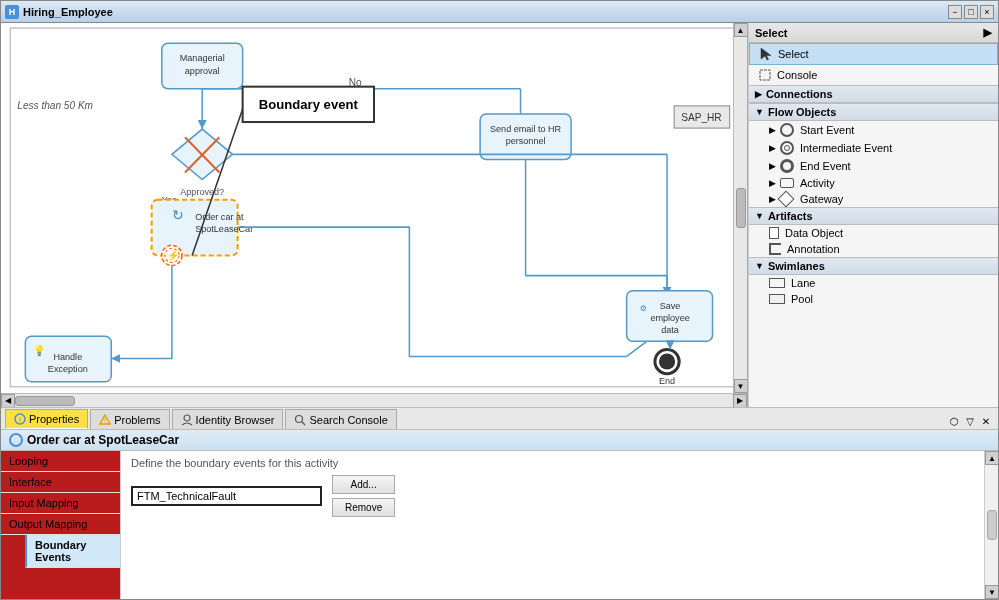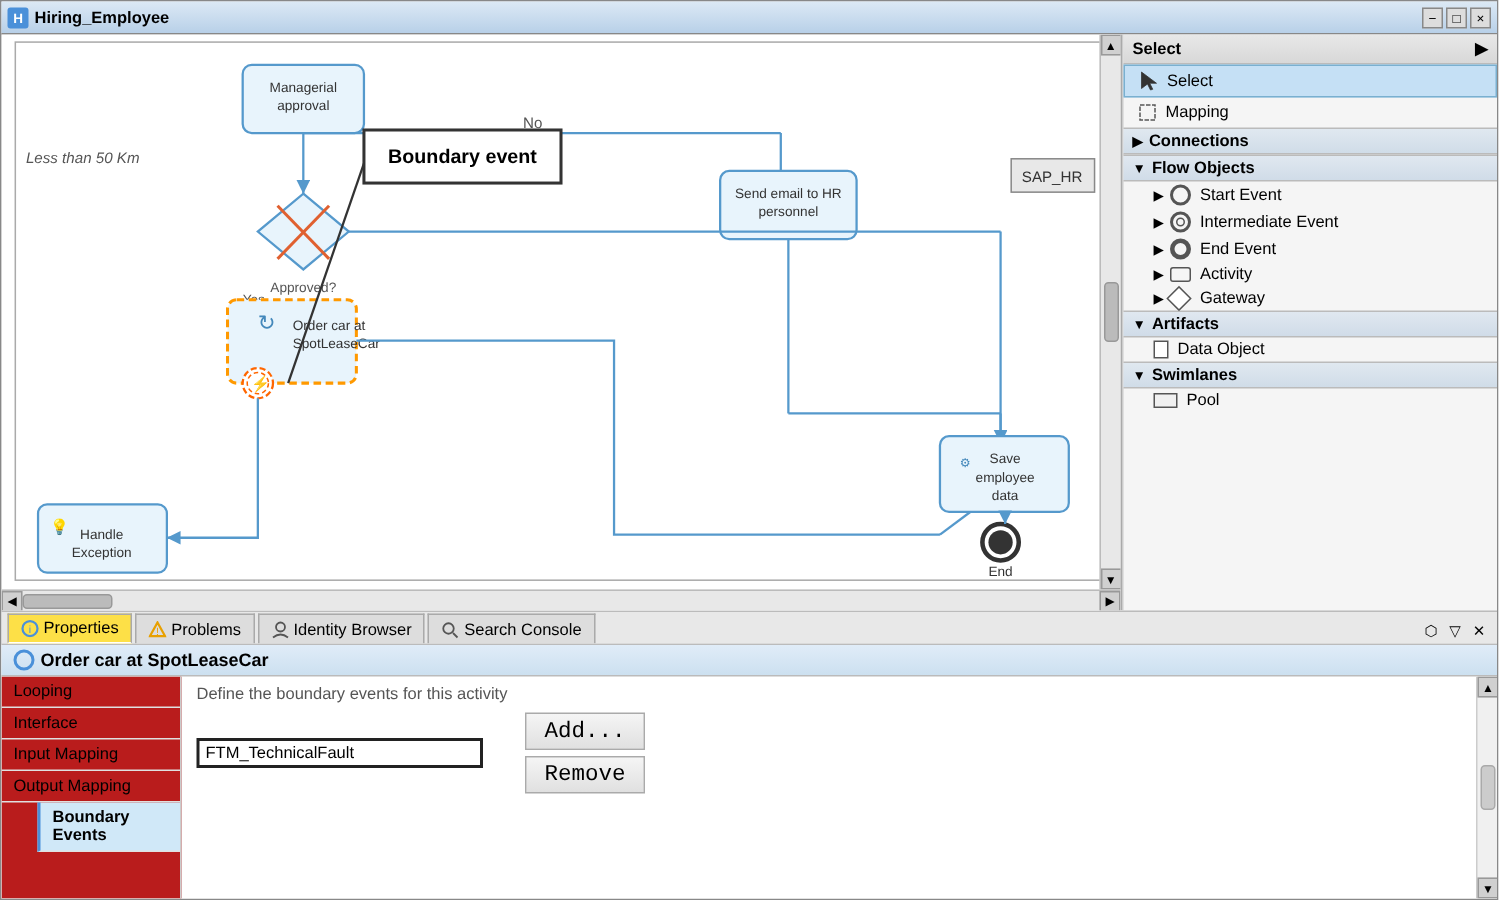--- a/index.html
+++ b/index.html
@@ -196,26 +196,25 @@
     }
     #prop-description { font-size: 11px; color: #555; margin-bottom: 6px; }
     #boundary-event-input {
       border: 2px solid #222;
       padding: 2px 4px;
       font-size: 11px;
       width: 191px;
     }
     .prop-button {
       padding: 3px 12px;
-      font-size: 15px;
+      font-size: 10px;
       background: linear-gradient(to bottom, #f5f5f5, #e0e0e0);
       border: 1px solid #aaa;
       cursor: pointer;
-      margin-left: 18px;
-      font-family: Liberation Mono, monospace;
+      margin-left: 0;
     }
     .prop-scrollbar {
       width: 14px;
       background: #f0f0f0;
       border-left: 1px solid #ccc;
       display: flex;
       flex-direction: column;
     }
     .prop-scroll-thumb { width: 10px; height: 30px; background: #ccc; border: 1px solid #aaa; margin: 2px auto; border-radius: 3px; }
 
@@ -363,21 +362,21 @@
         </span>
         <span>Select</span>
       </div>
 
       <div class="palette-item">
         <span class="palette-icon">
           <svg width="12" height="12" viewBox="0 0 12 12">
               <rect x="1" y="1" width="10" height="10" fill="none" stroke="#555" stroke-width="1" stroke-dasharray="3,1"></rect>
             </svg>
         </span>
-        <span>Mapping</span>
+        <span>Console</span>
       </div>
 
       <div class="palette-section">
         <span class="arrow">▶</span>
         <span>Connections</span>
       </div>
 
       <div class="palette-section">
         <span class="arrow">▼</span>
         <span>Flow Objects</span>
@@ -418,26 +417,34 @@
       <div class="palette-section">
         <span class="arrow">▼</span>
         <span>Artifacts</span>
       </div>
 
       <div class="palette-sub-item">
         <span class="palette-icon-rect-artifact"></span>
         <span>Data Object</span>
       </div>
 
+      <div class="palette-sub-item">
+        <span style="width:12px;height:12px;border-left:2px solid #555;border-top:2px solid #555;border-bottom:2px solid #555;margin-right:6px;display:inline-block"></span>
+        <span>Annotation</span>
+      </div>
 
       <div class="palette-section">
         <span class="arrow">▼</span>
         <span>Swimlanes</span>
       </div>
 
+      <div class="palette-sub-item">
+        <span style="width:16px;height:10px;border:1px solid #555;margin-right:6px;display:inline-block;background:#f5f5f5"></span>
+        <span>Lane</span>
+      </div>
 
       <div class="palette-sub-item">
         <span style="width:16px;height:10px;border:1px solid #555;margin-right:6px;display:inline-block;background:#f0f0f0"></span>
         <span>Pool</span>
       </div>
     </div>
   </div>
 
   <div id="bottom-tabs">
 

